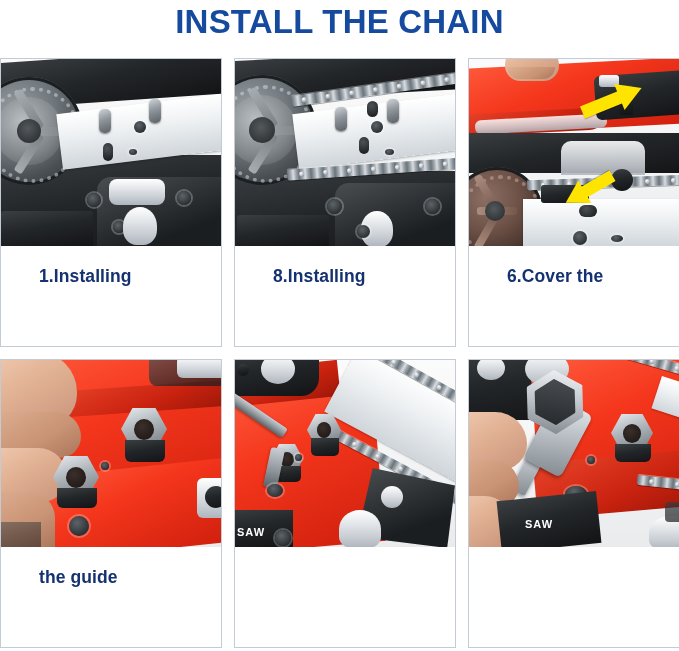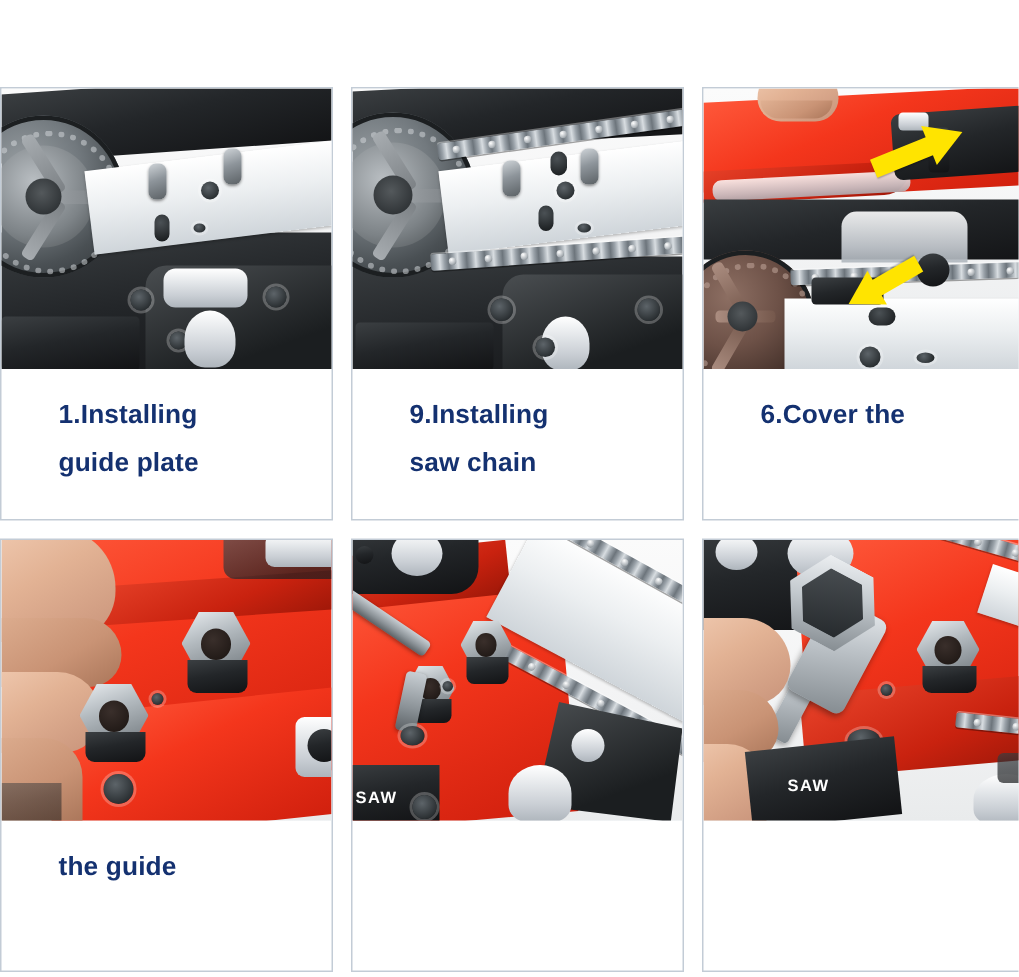--- a/index.html
+++ b/index.html
@@ -134,20 +134,21 @@
       linear-gradient(180deg,#ffffff 0%,#eceff1 45%,#cfd5da 100%);
     box-shadow:0 1px 2px rgba(0,0,0,.25);}
   .blackguard{position:absolute;background:
       linear-gradient(160deg,#4a4e51,#1b1e20 70%);}
 </style>
 </head>
 <body>
 
 <div class="page">
 
+  <div class="title">INSTALL THE CHAIN</div>
 
   <div class="grid">
 
     <div class="cell">
       <div class="photo">
         <div class="scene">
           <div class="bg-white"></div>
           <div class="dark-body" style="left:-10px;top:-4px;width:250px;height:46px;transform:skewY(-4deg);"></div>
           <div class="dark-body" style="left:-10px;top:96px;width:250px;height:100px;"></div>
 
@@ -169,21 +170,20 @@
           <div class="chrome" style="left:108px;top:120px;width:56px;height:26px;border-radius:8px;"></div>
           <div class="screwhole" style="left:86px;top:134px;width:14px;height:14px;"></div>
           <div class="screwhole" style="left:176px;top:132px;width:14px;height:14px;"></div>
           <div class="screwhole" style="left:112px;top:162px;width:12px;height:12px;"></div>
           <div class="chrome" style="left:122px;top:148px;width:34px;height:38px;border-radius:50% 50% 40% 40%;"></div>
           <div class="dark-body" style="left:0px;top:152px;width:92px;height:36px;border-radius:3px;"></div>
         </div>
       </div>
       <div class="caption">
         <span>1.Installing</span>
-        <span class="l2">guide plate</span>
       </div>
     </div>
 
     <div class="cell">
       <div class="photo">
         <div class="scene">
           <div class="bg-white"></div>
           <div class="dark-body" style="left:-10px;top:-4px;width:250px;height:40px;transform:skewY(-3deg);"></div>
           <div class="dark-body" style="left:-10px;top:112px;width:250px;height:90px;"></div>
           <div class="drum" style="left:-28px;top:16px;width:110px;height:110px;"></div>
@@ -222,22 +222,21 @@
           <div class="screwhole" style="left:136px;top:62px;width:12px;height:12px;"></div>
           <div class="blackguard" style="left:100px;top:124px;width:142px;height:64px;border-radius:14px 0 0 0;"></div>
           <div class="screwhole" style="left:92px;top:140px;width:15px;height:15px;"></div>
           <div class="screwhole" style="left:190px;top:140px;width:15px;height:15px;"></div>
           <div class="chrome" style="left:126px;top:152px;width:32px;height:36px;border-radius:50% 50% 40% 40%;"></div>
           <div class="screwhole" style="left:122px;top:166px;width:13px;height:13px;"></div>
           <div class="dark-body" style="left:2px;top:156px;width:92px;height:32px;border-radius:3px;"></div>
         </div>
       </div>
       <div class="caption">
-        <span>9.Installing</span>
-        <span class="l2">saw chain</span>
+        <span>8.Installing</span>
       </div>
     </div>
 
     <div class="cell">
       <div class="photo">
         <div class="scene">
           <div class="bg-white"></div>
 
           <div class="redbody" style="left:-12px;top:4px;width:238px;height:66px;border-radius:0 0 16px 28px;transform:rotate(-3deg);"></div>
           <div class="redbody dk" style="left:-12px;top:52px;width:150px;height:22px;border-radius:0 0 18px 18px;transform:rotate(-3deg);"></div>

